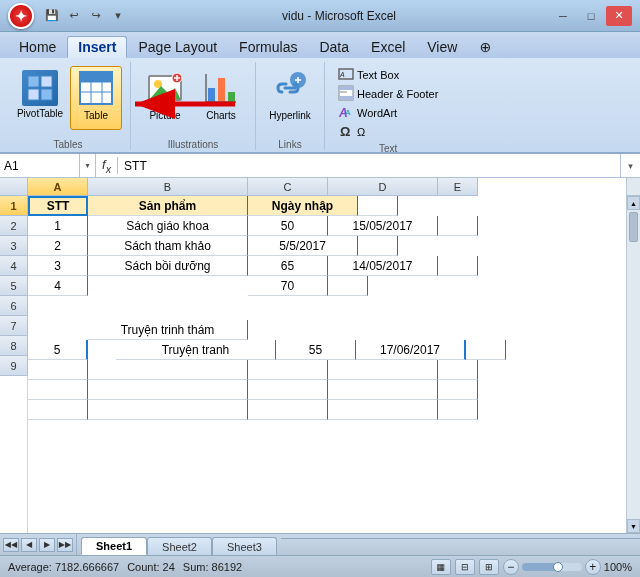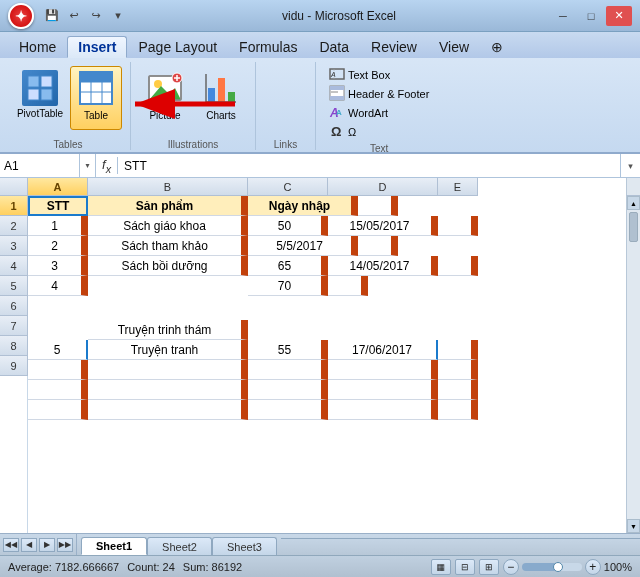--- a/index.html
+++ b/index.html
@@ -302,21 +302,21 @@
     .grid-area {
       flex: 1;
       overflow: hidden;
       display: flex;
       flex-direction: column;
     }
     .grid-row {
       display: flex;
     }
     .grid-cell {
-      border-right: 7px solid #c2410c;
+      border-right: 1px solid #c2410c;
       border-bottom: 1px solid #d0d8e4;
       display: flex;
       align-items: center;
       padding: 0 4px;
       font-size: 12px;
       height: 20px;
       overflow: hidden;
       flex-shrink: 0;
       background: white;
     }
@@ -534,21 +534,21 @@
     </div>
   </div>
 
   <div class="ribbon">
     <div class="ribbon-tabs">
       <div class="ribbon-tab">Home</div>
       <div class="ribbon-tab active">Insert</div>
       <div class="ribbon-tab">Page Layout</div>
       <div class="ribbon-tab">Formulas</div>
       <div class="ribbon-tab">Data</div>
-      <div class="ribbon-tab">Review</div>
+      <div class="ribbon-tab">Excel</div>
       <div class="ribbon-tab">View</div>
       <div class="ribbon-tab">⊕</div>
     </div>
 
     <div class="ribbon-content">
 
       <div class="ribbon-group">
         <div class="ribbon-group-content">
           <div class="ribbon-btn-large">
             <div class="icon-pivot">
@@ -607,20 +607,35 @@
                 <line x1="3" y1="4" x2="3" y2="32" stroke="#666" stroke-width="1.5"></line>
               </svg>
             </div>
             <span>Charts</span>
           </div>
         </div>
         <div class="ribbon-group-label">Illustrations</div>
       </div>
 
       <div class="ribbon-group">
+        <div class="ribbon-group-content">
+          <div class="ribbon-btn-large">
+            <div>
+              <svg width="36" height="36" viewBox="0 0 36 36">
+                <path d="M10 22 Q6 22 6 18 Q6 14 10 14 L14 14" stroke="#4488cc" stroke-width="3" fill="none" stroke-linecap="round"></path>
+                <path d="M22 14 Q26 14 26 18 Q26 22 22 22 L18 22" stroke="#4488cc" stroke-width="3" fill="none" stroke-linecap="round"></path>
+                <line x1="13" y1="18" x2="23" y2="18" stroke="#4488cc" stroke-width="3" stroke-linecap="round"></line>
+                <circle cx="26" cy="10" r="8" fill="#4488cc" opacity="0.85"></circle>
+                <line x1="23" y1="10" x2="29" y2="10" stroke="white" stroke-width="1.5"></line>
+                <line x1="26" y1="7" x2="26" y2="13" stroke="white" stroke-width="1.5"></line>
+              </svg>
+            </div>
+            <span>Hyperlink</span>
+          </div>
+        </div>
         <div class="ribbon-group-label">Links</div>
       </div>
 
       <div class="ribbon-group" style="min-width: 120px;">
         <div class="ribbon-group-content" style="flex-direction: column; justify-content: flex-start; gap: 1px;">
           <div class="ribbon-btn-small">
             <div>
               <svg width="16" height="16" viewBox="0 0 16 16">
                 <rect x="1" y="3" width="14" height="10" fill="none" stroke="#666" stroke-width="1.5"></rect>
                 <line x1="5" y1="3" x2="5" y2="13" stroke="#aaa" stroke-width="0.5" stroke-dasharray="2,2"></line>
@@ -746,21 +761,21 @@
 
         <div class="grid-row">
           <div class="grid-cell center" style="width:60px;">4</div>
           <div class="grid-cell center" style="width:160px;margin-top:44px;">Truyện trinh thám</div>
           <div class="grid-cell center" style="width:80px;">70</div>
           <div class="grid-cell" style="width:40px;"></div>
         </div>
 
         <div class="grid-row">
           <div class="grid-cell center" style="width:60px; border-right: 2px solid #1a7acc;">5</div>
-          <div class="grid-cell center" style="width:160px;">Truyện tranh</div>
+          <div class="grid-cell center" style="width:160px;margin-left:28px;">Truyện tranh</div>
           <div class="grid-cell center" style="width:80px;">55</div>
           <div class="grid-cell center" style="width:110px; border-right: 2px solid #1a7acc;">17/06/2017</div>
           <div class="grid-cell" style="width:40px;"></div>
         </div>
 
         <div class="grid-row">
           <div class="grid-cell" style="width:60px;"></div>
           <div class="grid-cell" style="width:160px;"></div>
           <div class="grid-cell" style="width:80px;"></div>
           <div class="grid-cell" style="width:110px;"></div>

